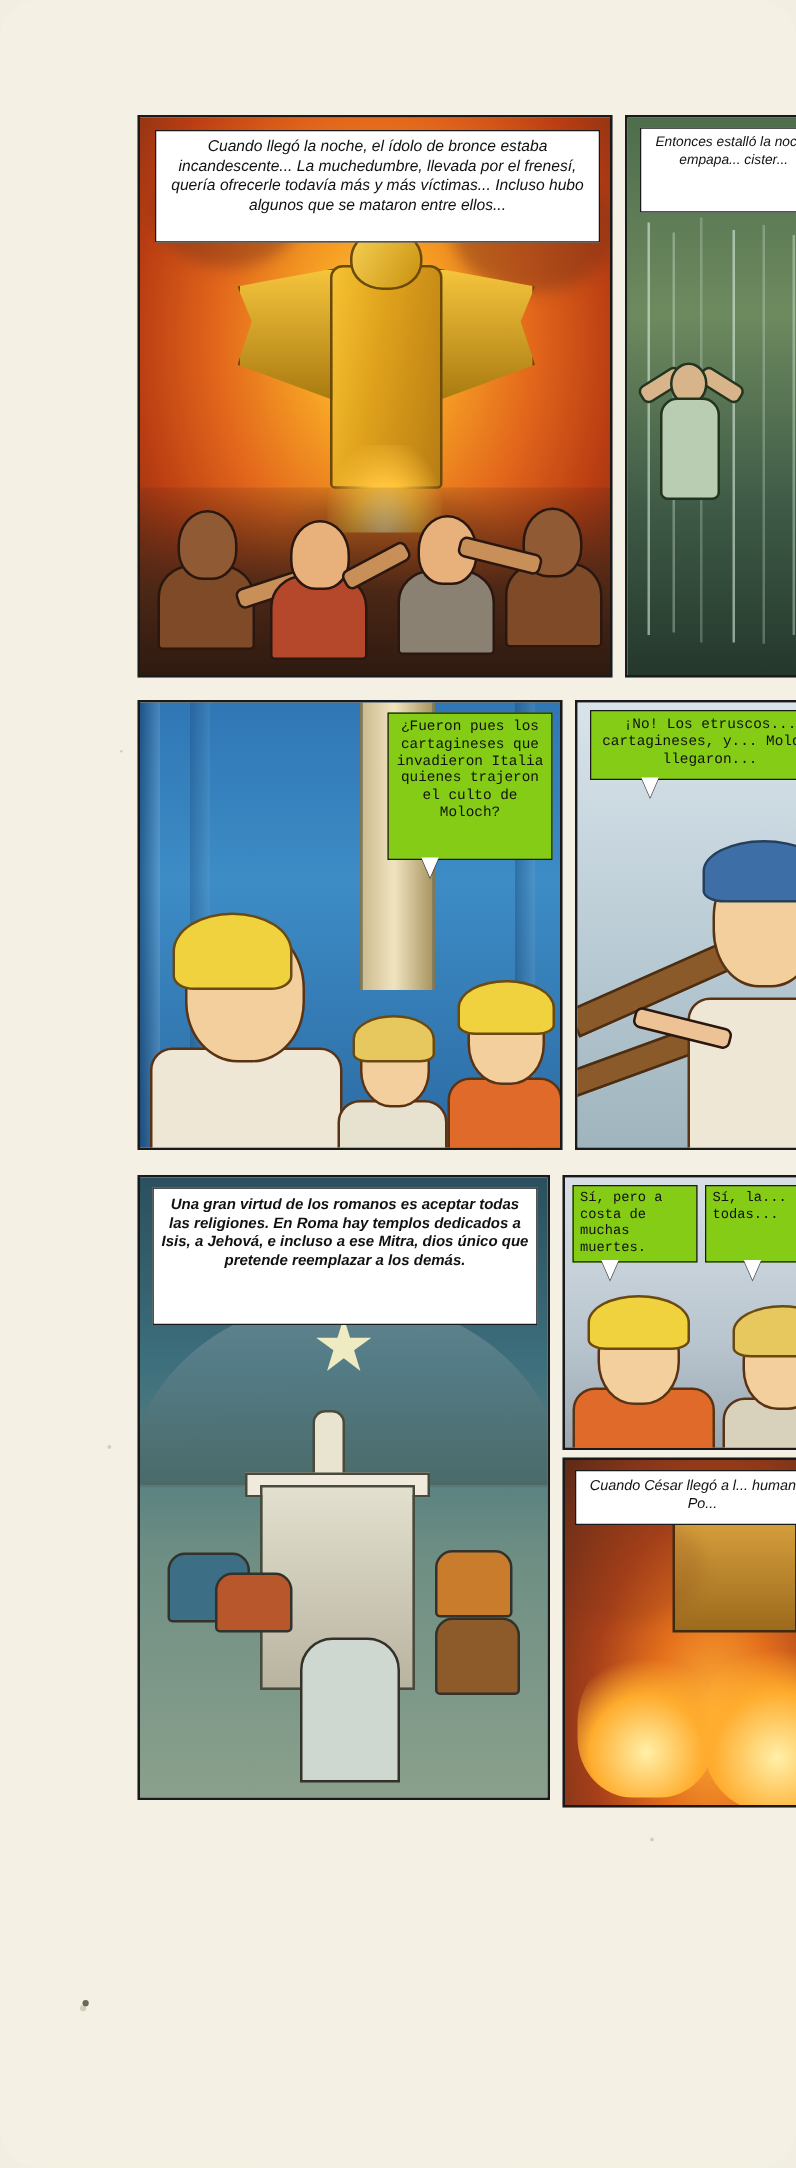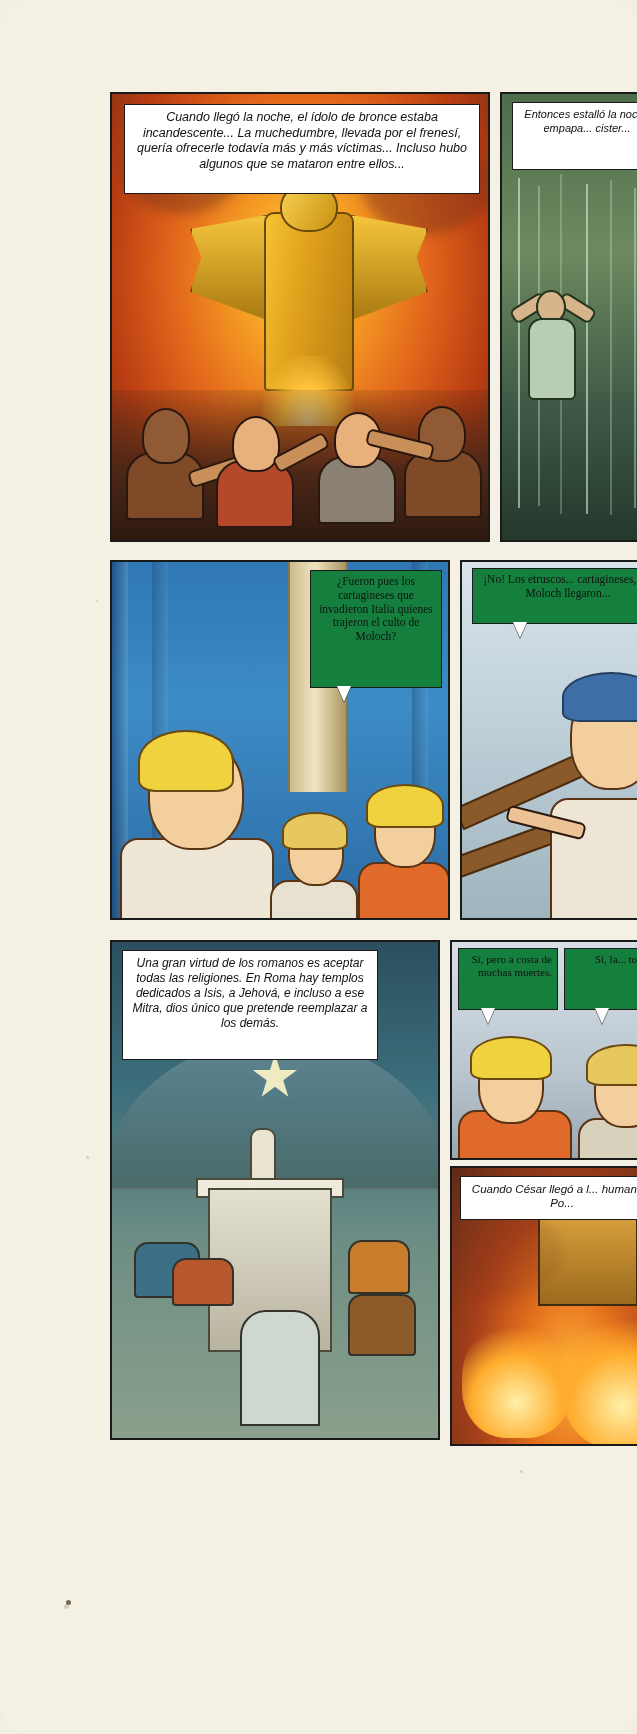--- a/index.html
+++ b/index.html
@@ -41,31 +41,31 @@
     border: 1.5px solid #1a1a1a;
     box-sizing: border-box;
     color: #111;
     font-style: italic;
     font-family: "Liberation Sans", sans-serif;
     line-height: 1.25;
     text-align: center;
     padding: 5px 6px;
   }
   .balloon {
-    background: #15803d;
+    background: #84cc16;
     border: 1.5px solid #1a1a1a;
     box-sizing: border-box;
     color: #111;
-    font-family: Liberation Serif, serif;
+    font-family: Liberation Mono, monospace;
     line-height: 1.2;
     text-align: center;
     padding: 4px 5px;
     position: relative;
   }
-  .balloon.left { text-align: right; }
+  .balloon.left { text-align: left; }
   .tail {
     position: absolute;
     width: 0; height: 0;
     border-left: 7px solid transparent;
     border-right: 7px solid transparent;
     border-top: 16px solid #ffffff;
     filter: drop-shadow(0 1px 0 #1a1a1a);
   }
 
   
@@ -171,21 +171,21 @@
   #p4-art {
     position: absolute; inset: 0;
     background: linear-gradient(180deg,#d9e3ea 0%, #bfd0d9 45%, #9fb4bd 100%);
   }
   .beam {
     position: absolute; background: #8a5a2a; border: 2px solid #4a2d12;
   }
 
   
   #panel5 { left: 110px; top: 940px; width: 330px; height: 500px; }
-  #p5-cap { position: absolute; left: 10px; top: 8px; width: 256px; height: 110px; font-size: 12px; }
+  #p5-cap { position: absolute; left: 10px; top: 8px; width: 308px; height: 110px; font-size: 12px; font-weight: bold; }
   #p5-art {
     position: absolute; inset: 0;
     background: linear-gradient(180deg,#2b4f5e 0%, #3d6f7c 30%, #6f8f84 62%, #8aa08c 100%);
   }
   .vault {
     position: absolute; left: -10px; top: 96px; width: 350px; height: 150px;
     border-radius: 50% 50% 0 0 / 100% 100% 0 0;
     background: linear-gradient(180deg, rgba(255,255,255,.22), rgba(0,0,0,.18));
     border-bottom: 2px solid rgba(0,0,0,.25);
   }

